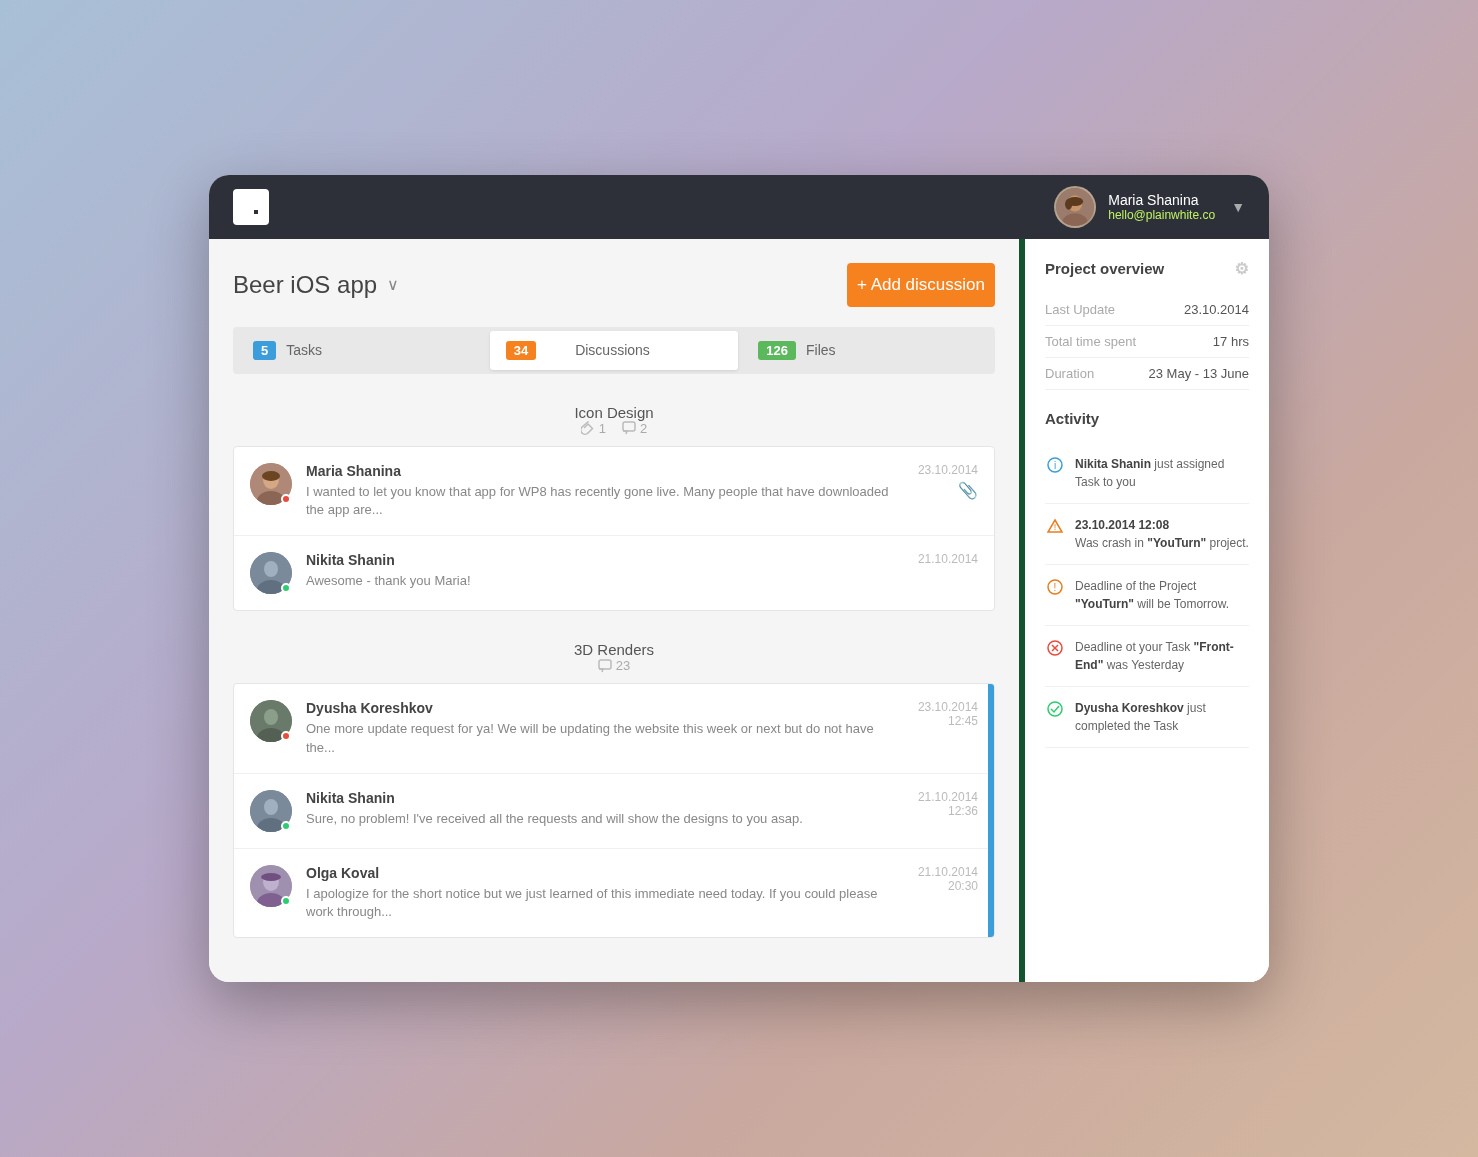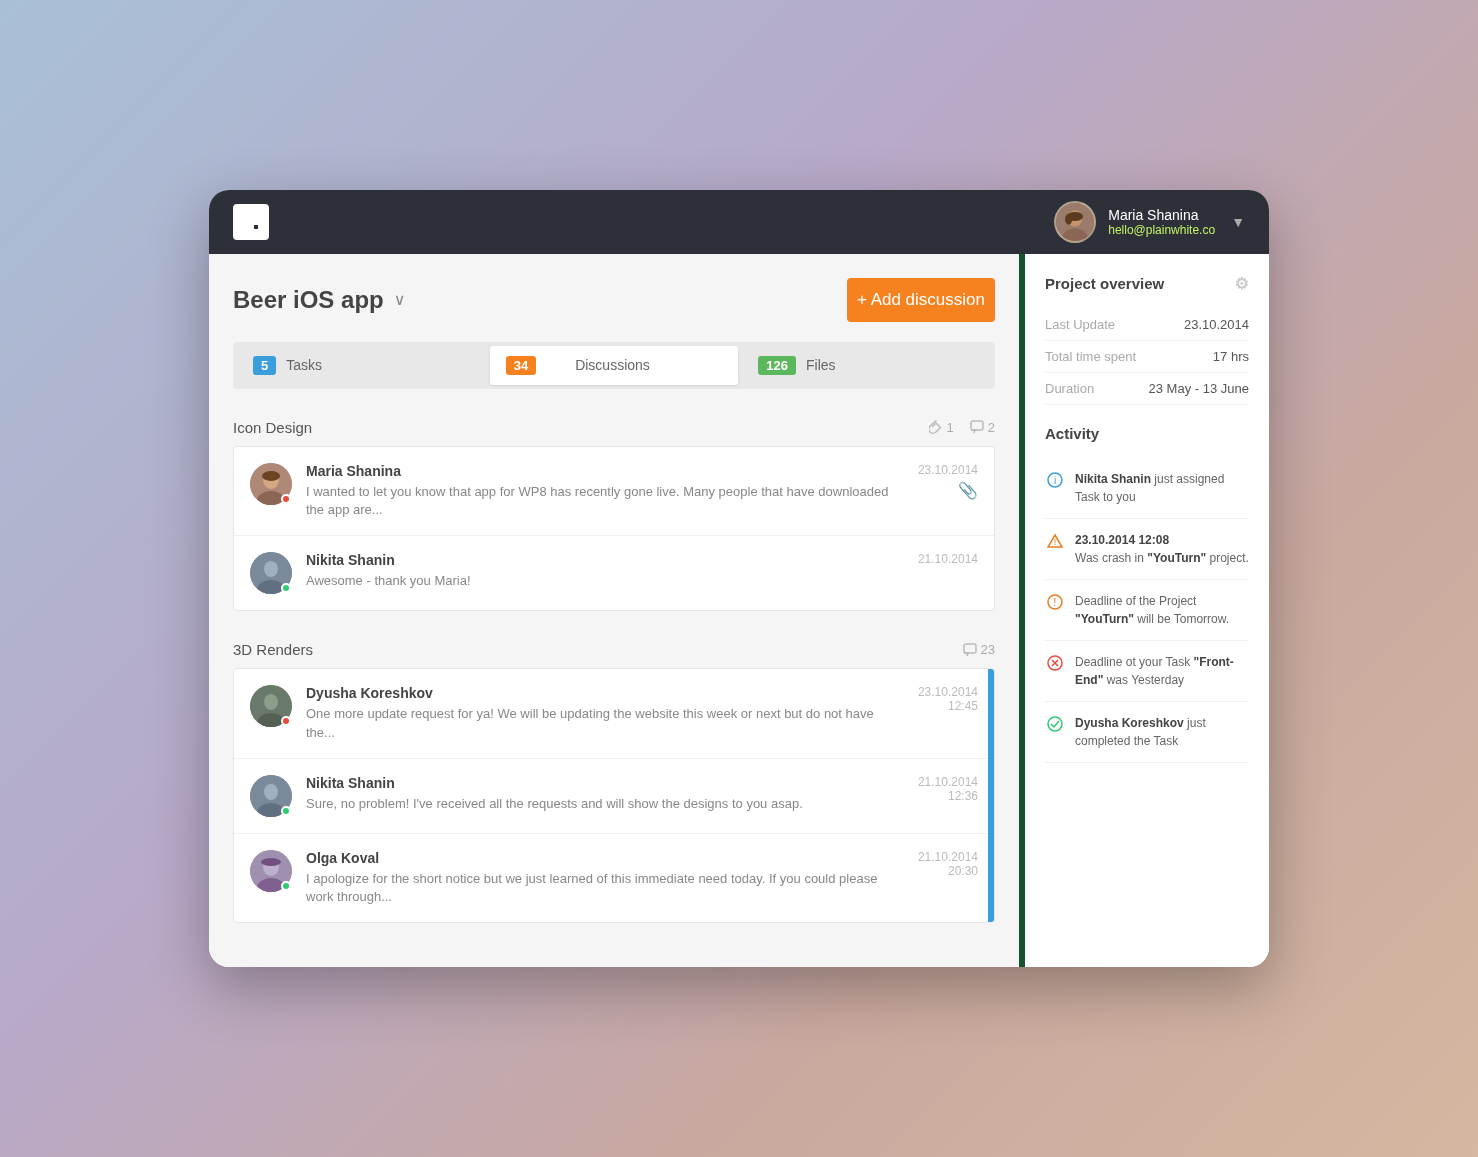--- a/index.html
+++ b/index.html
@@ -82,21 +82,21 @@
       justify-content: space-between;
       margin-bottom: 20px;
     }
     .project-title {
       display: flex;
       align-items: center;
       gap: 10px;
     }
     .project-title h1 {
       font-size: 24px;
-      font-weight: 700;
+      font-weight: 400;
       color: #444;
     }
     .project-title .chevron { color: #888; font-size: 16px; }
     .add-btn {
       background: #f5821f;
       color: #fff;
       border: none;
       padding: 12px 10px;
       border-radius: 4px;
       font-size: 17px;
@@ -144,20 +144,21 @@
       margin-bottom: 20px;
     }
     .group-header {
       display: flex;
       align-items: center;
       justify-content: space-between;
       padding: 10px 0;
       color: #555;
       font-size: 15px;
       font-weight: 500;
+      flex-direction: column;
     }
     .group-meta {
       display: flex;
       align-items: center;
       gap: 16px;
       color: #aaa;
       font-size: 13px;
     }
     .group-meta span { display: flex; align-items: center; gap: 4px; }
     .group-messages {

